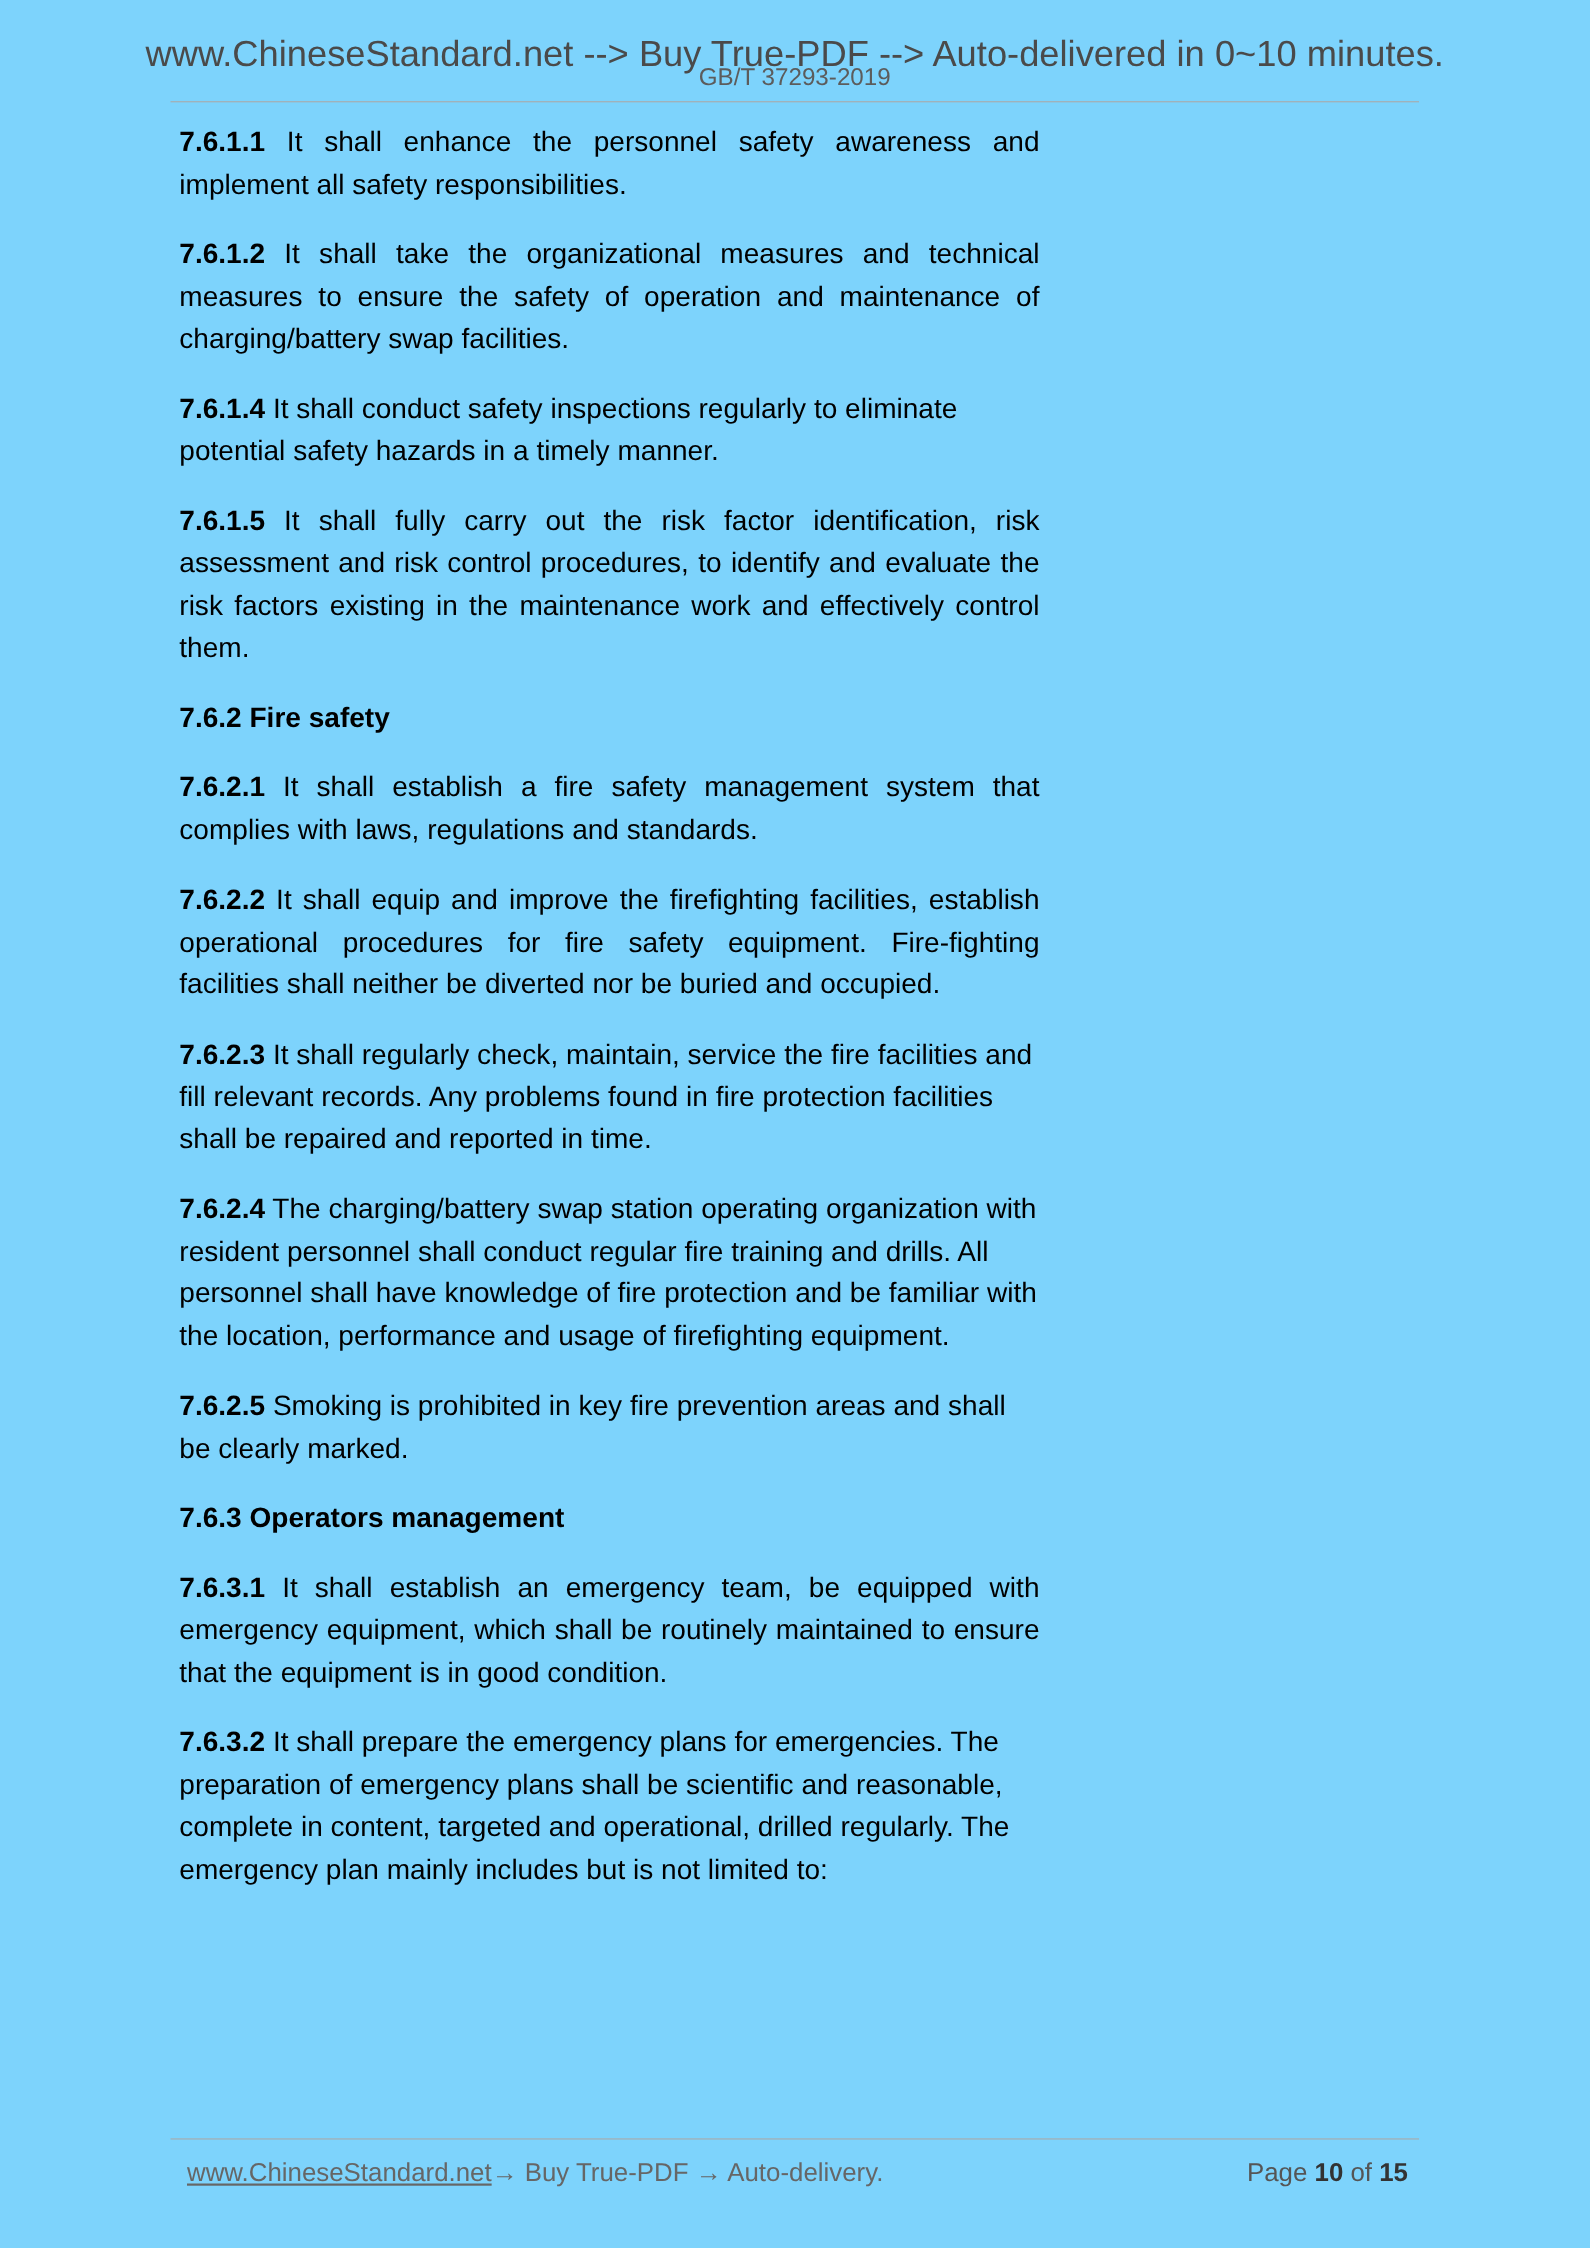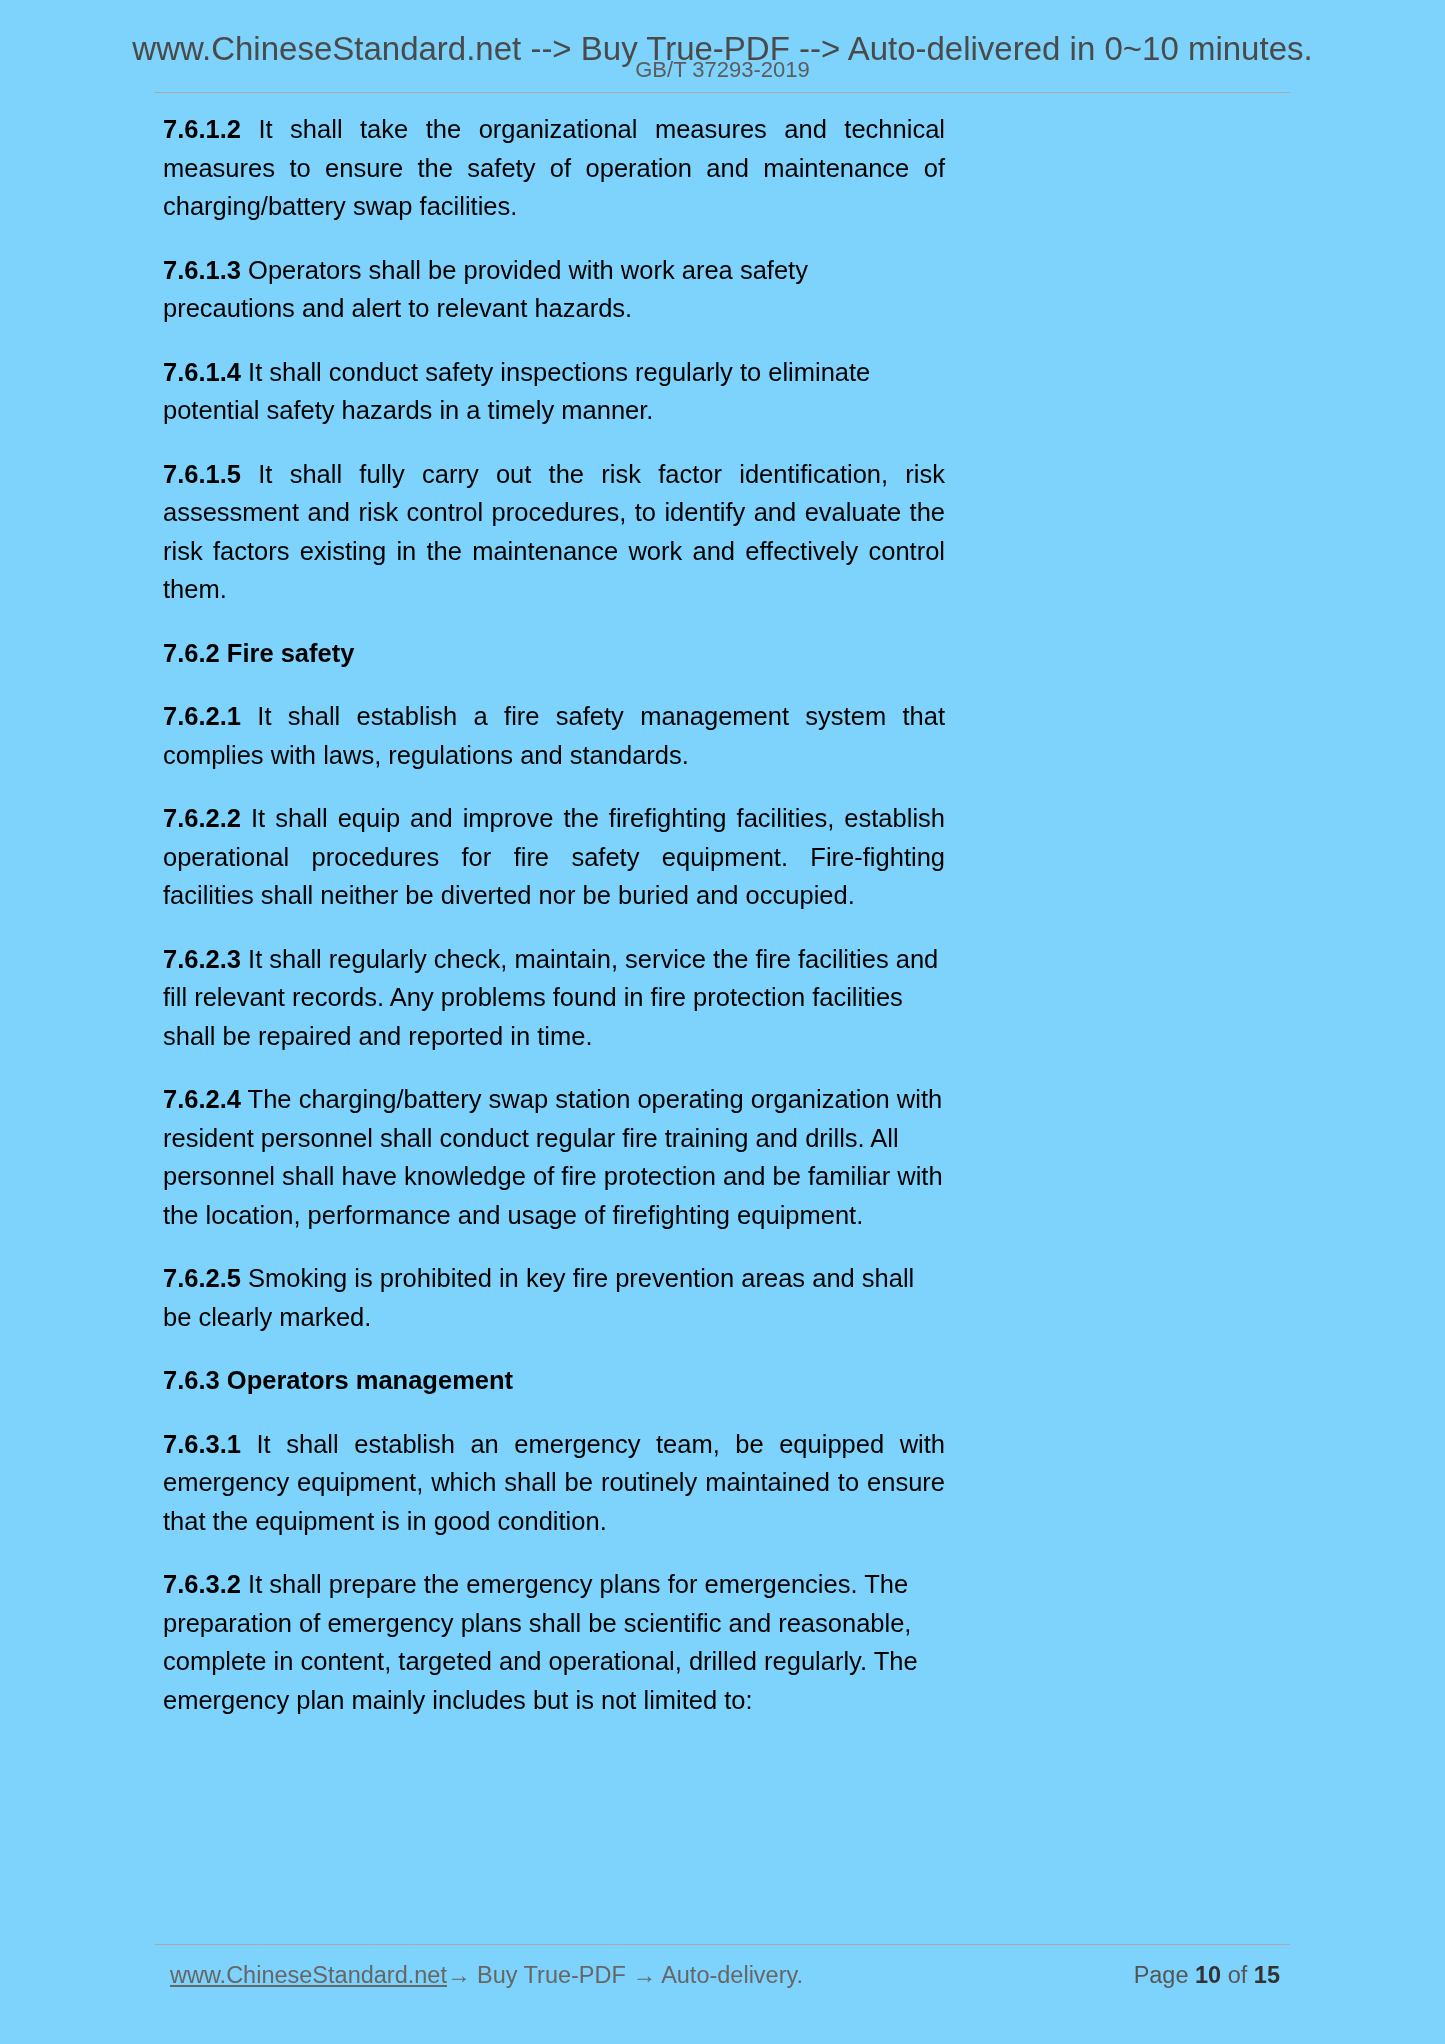--- a/index.html
+++ b/index.html
@@ -126,22 +126,22 @@
 
 <div class="page">
 
   <div class="banner">www.ChineseStandard.net --&gt; Buy True-PDF --&gt; Auto-delivered in 0~10 minutes.</div>
 
   <div class="doc-code">GB/T 37293-2019</div>
 
   <div class="rule-top"></div>
 
   <div class="content" id="content-column">
+      <div class="para"><span class="num">7.6.1.1</span><span> It shall enhance the personnel safety awareness and implement all safety responsibilities.</span></div>
       <div class="para"><span class="num">7.6.1.2</span><span> It shall take the organizational measures and technical measures to ensure the safety of operation and maintenance of charging/battery swap facilities.</span></div>
-      <div class="para tight"><span class="num">7.6.1.3</span><span> Operators shall be provided with work area safety precautions and alert to relevant hazards.</span></div>
       <div class="para tight"><span class="num">7.6.1.4</span><span> It shall conduct safety inspections regularly to eliminate potential safety hazards in a timely manner.</span></div>
       <div class="para"><span class="num">7.6.1.5</span><span> It shall fully carry out the risk factor identification, risk assessment and risk control procedures, to identify and evaluate the risk factors existing in the maintenance work and effectively control them.</span></div>
       <div class="heading">7.6.2 Fire safety</div>
       <div class="para"><span class="num">7.6.2.1</span><span> It shall establish a fire safety management system that complies with laws, regulations and standards.</span></div>
       <div class="para"><span class="num">7.6.2.2</span><span> It shall equip and improve the firefighting facilities, establish operational procedures for fire safety equipment. Fire-fighting facilities shall neither be diverted nor be buried and occupied.</span></div>
       <div class="para tight"><span class="num">7.6.2.3</span><span> It shall regularly check, maintain, service the fire facilities and fill relevant records. Any problems found in fire protection facilities shall be repaired and reported in time.</span></div>
       <div class="para tight"><span class="num">7.6.2.4</span><span> The charging/battery swap station operating organization with resident personnel shall conduct regular fire training and drills. All personnel shall have knowledge of fire protection and be familiar with the location, performance and usage of firefighting equipment.</span></div>
       <div class="para tight"><span class="num">7.6.2.5</span><span> Smoking is prohibited in key fire prevention areas and shall be clearly marked.</span></div>
       <div class="heading">7.6.3 Operators management</div>
       <div class="para"><span class="num">7.6.3.1</span><span> It shall establish an emergency team, be equipped with emergency equipment, which shall be routinely maintained to ensure that the equipment is in good condition.</span></div>

